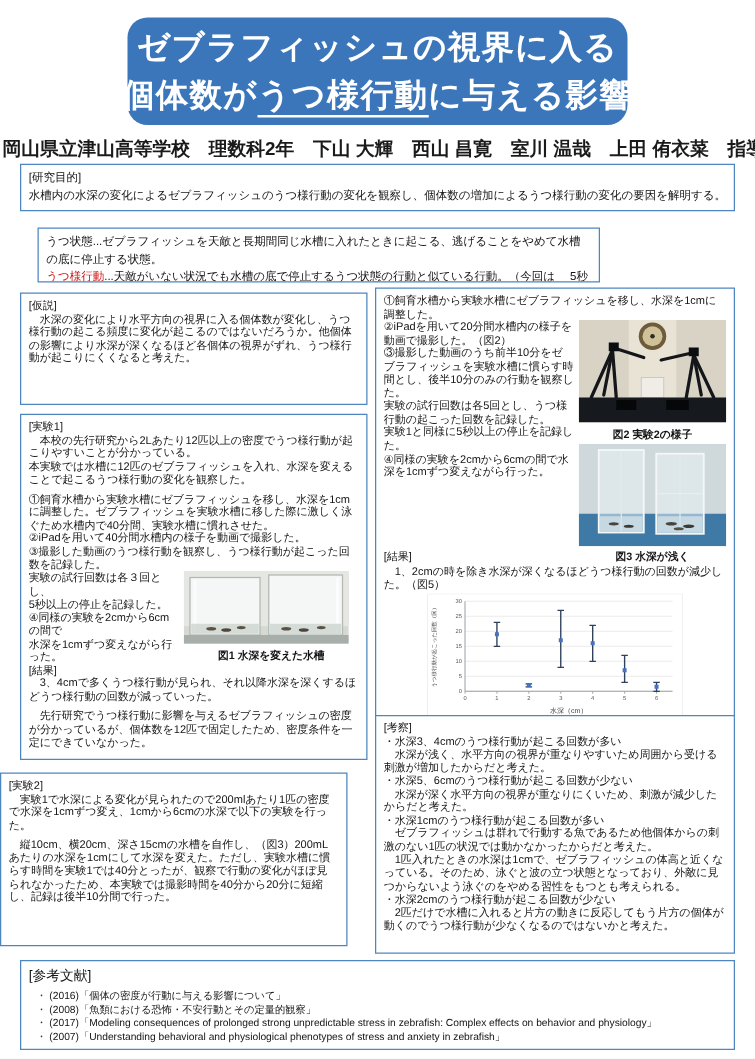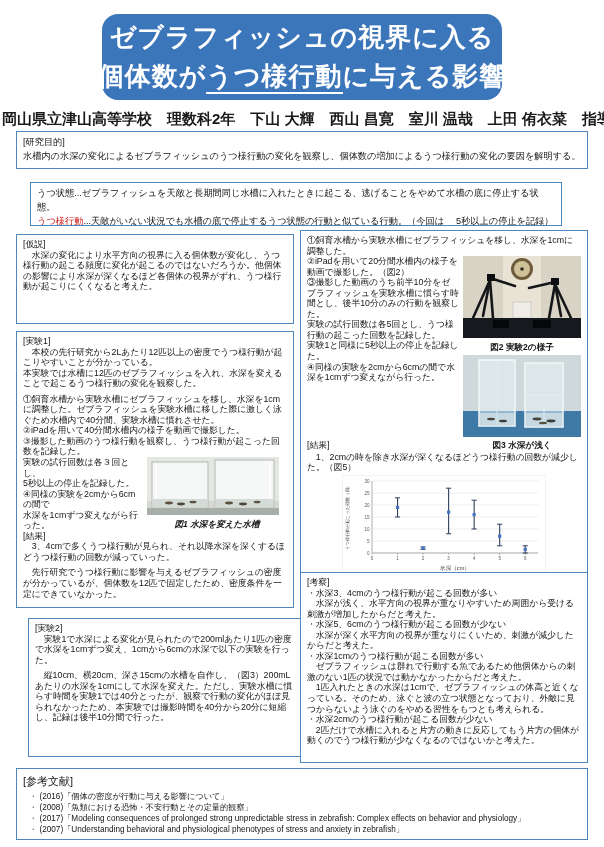--- a/index.html
+++ b/index.html
@@ -54,21 +54,21 @@
     <div class="title-line"><span>個体数が</span><span class="u">うつ様行動</span><span>に与える影響</span></div>
   </div>
 
   <div class="authors">岡山県立津山高等学校　理数科2年　下山 大輝　西山 昌寛　室川 温哉　上田 侑衣菜　指導者　國定 義憲</div>
 
   <section class="box topwide" style="left:16px;top:131px;width:572px;height:38px;">
     <div>[研究目的]</div>
     <div>水槽内の水深の変化によるゼブラフィッシュのうつ様行動の変化を観察し、個体数の増加によるうつ様行動の変化の要因を解明する。</div>
   </section>
 
-  <section class="box topwide" style="left:30px;top:182px;width:532px;height:44px;">
+  <section class="box topwide" style="left:30px;top:182px;width:450px;height:44px;">
     <div>うつ状態...ゼブラフィッシュを天敵と長期間同じ水槽に入れたときに起こる、逃げることをやめて水槽の底に停止する状態。</div>
     <div><span class="red">うつ様行動</span><span>...天敵がいない状況でも水槽の底で停止するうつ状態の行動と似ている行動。（今回は</span><span class="u-black">5秒以上</span><span>の停止を記録）</span></div>
   </section>
 
   <section class="box" style="left:16px;top:234px;width:278px;height:90px;">
     <div>[仮説]</div>
     <div class="pre">　水深の変化により水平方向の視界に入る個体数が変化し、うつ様行動の起こる頻度に変化が起こるのではないだろうか。他個体の影響により水深が深くなるほど各個体の視界がずれ、うつ様行動が起こりにくくなると考えた。</div>
   </section>
 
   <section class="box" style="left:16px;top:331px;width:278px;height:277px;">
@@ -77,21 +77,21 @@
 本実験では水槽に12匹のゼブラフィッシュを入れ、水深を変えることで起こるうつ様行動の変化を観察した。</div>
     <div class="gap"></div>
     <div class="pre">①飼育水槽から実験水槽にゼブラフィッシュを移し、水深を1cmに調整した。ゼブラフィッシュを実験水槽に移した際に激しく泳ぐため水槽内で40分間、実験水槽に慣れさせた。
 ②iPadを用いて40分間水槽内の様子を動画で撮影した。
 ③撮影した動画のうつ様行動を観察し、うつ様行動が起こった回数を記録した。</div>
     <div class="row">
       <div class="txt pre">実験の試行回数は各３回とし、
 5秒以上の停止を記録した。
 ④同様の実験を2cmから6cmの間で
 水深を1cmずつ変えながら行った。</div>
-      <figure class="fig-right" style="width:140px;font-style:italic;">
+      <figure class="fig-right" style="width:140px;">
         <svg width="132" height="58" viewBox="0 0 132 58">
           <rect x="0" y="0" width="132" height="58" fill="#d6d8d2"></rect>
           <rect x="0" y="0" width="132" height="44" fill="#e4e7e2"></rect>
           <rect x="5" y="5" width="56" height="46" fill="rgba(250,251,252,0.78)" stroke="#b3b8b3" stroke-width="1"></rect>
           <line x1="9" y1="7" x2="9" y2="49" stroke="#ffffff" stroke-width="2" opacity="0.7"></line>
           <rect x="6" y="42" width="54" height="8" fill="rgba(205,212,208,0.8)"></rect>
           <ellipse cx="22" cy="46" rx="4" ry="1.4" fill="#5a5142"></ellipse>
           <ellipse cx="34" cy="47" rx="4" ry="1.4" fill="#4c463c"></ellipse>
           <ellipse cx="46" cy="45" rx="3.5" ry="1.3" fill="#5a5142"></ellipse>
           <rect x="68" y="3" width="59" height="48" fill="rgba(250,251,252,0.78)" stroke="#b3b8b3" stroke-width="1"></rect>
@@ -104,21 +104,21 @@
         </svg>
         <figcaption class="caption">図1 水深を変えた水槽</figcaption>
       </figure>
     </div>
     <div>[結果]</div>
     <div class="pre">　3、4cmで多くうつ様行動が見られ、それ以降水深を深くするほどうつ様行動の回数が減っていった。</div>
     <div class="gap"></div>
     <div class="pre">　先行研究でうつ様行動に影響を与えるゼブラフィッシュの密度が分かっているが、個体数を12匹で固定したため、密度条件を一定にできていなかった。</div>
   </section>
 
-  <section class="box" style="left:28px;top:618px;width:278px;height:139px;">
+  <section class="box" style="left:0;top:618px;width:278px;height:139px;">
     <div>[実験2]</div>
     <div class="pre">　実験1で水深による変化が見られたので200mlあたり1匹の密度で水深を1cmずつ変え、1cmから6cmの水深で以下の実験を行った。</div>
     <div class="gap"></div>
     <div class="pre">　縦10cm、横20cm、深さ15cmの水槽を自作し、（図3）200mLあたりの水深を1cmにして水深を変えた。ただし、実験水槽に慣らす時間を実験1では40分とったが、観察で行動の変化がほぼ見られなかったため、本実験では撮影時間を40分から20分に短縮し、記録は後半10分間で行った。</div>
   </section>
 
   <section class="box" style="left:300px;top:230px;width:288px;height:381px;">
     <div class="pre">①飼育水槽から実験水槽にゼブラフィッシュを移し、水深を1cmに調整した。</div>
     <div class="row">
       <div class="txt pre">②iPadを用いて20分間水槽内の様子を動画で撮影した。（図2）

